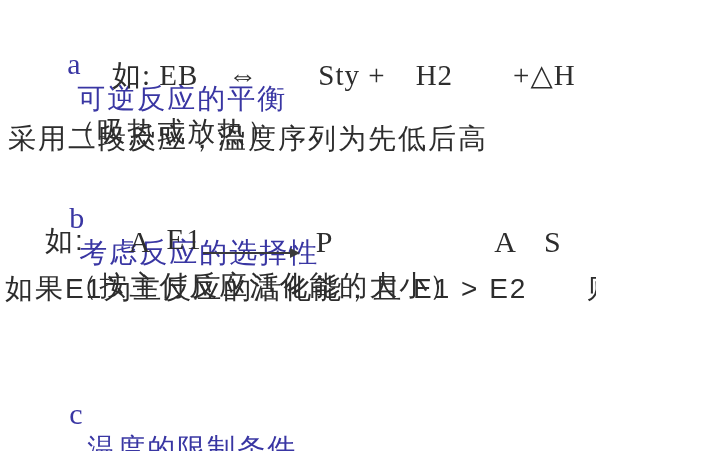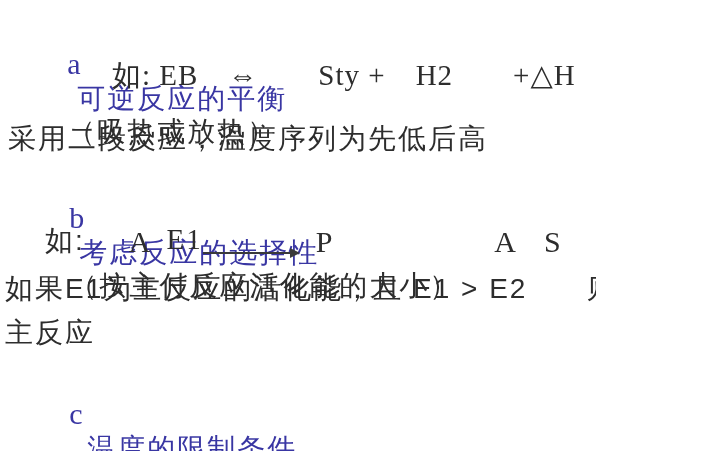--- a/index.html
+++ b/index.html
@@ -120,21 +120,20 @@
     <span class="arrow-group">
       <span class="arrow-label">E1</span>
       <span class="arrow-line"></span>
     </span>
     <span class="rx-sym rx-p1">P</span>
     <span class="rx-sym rx-a2">A</span>
     <span class="rx-sym rx-s2">S</span>
   </div>
 
   <div class="line" id="line-s2a">如果E1为主反应的活化能，且 E1 &gt; E2　　则高温有利于</div>
-  <div class="line" id="line-s2b">主反应</div>
 
   <div class="line heading" id="line-c">
     <span class="marker">c</span>
     <span class="title">温度的限制条件</span>
     
   </div>
 
 </div>
 
 </body></html>

